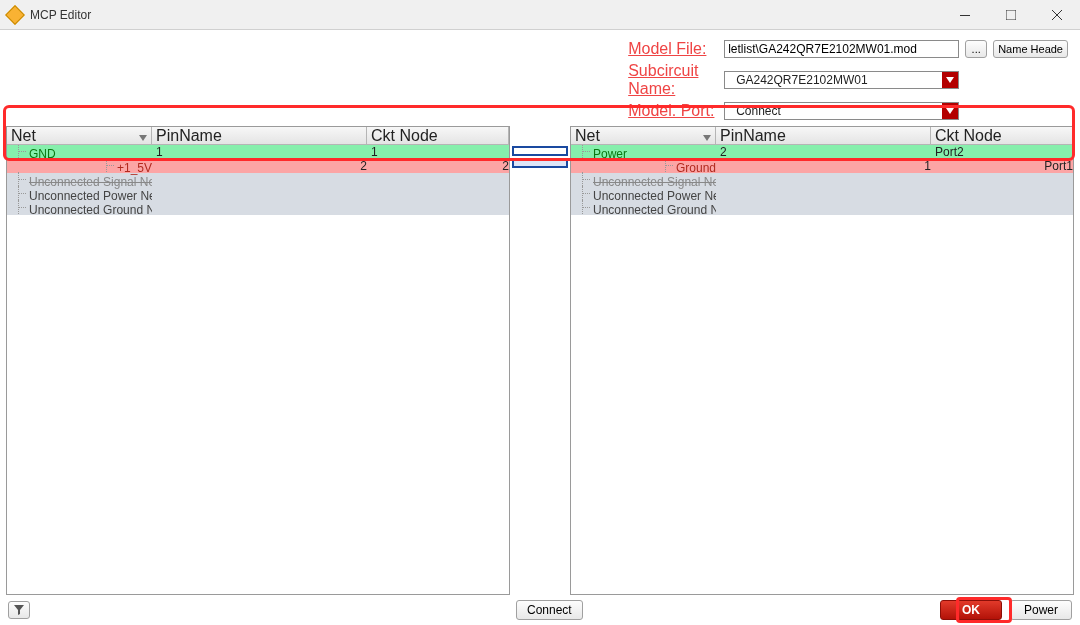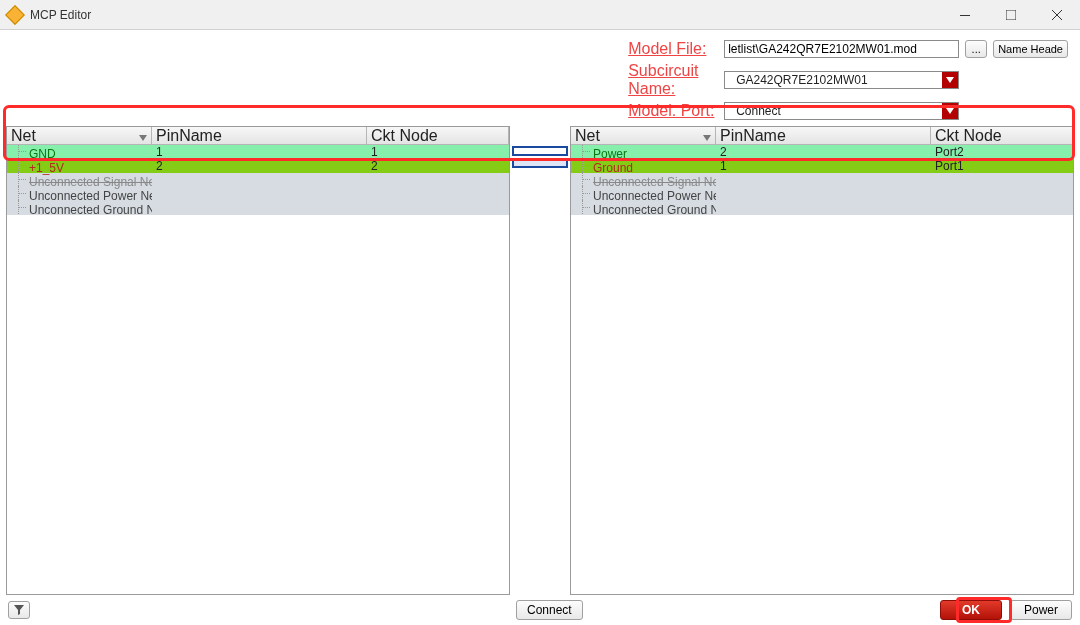--- a/index.html
+++ b/index.html
@@ -33,21 +33,21 @@
   .grid-head .col .tri { position: absolute; right: 4px; }
   .grid-body { flex: 1; background: #fff; overflow: hidden; }
   .row { display: flex; height: 14px; align-items: center; }
   .row .cell { padding-left: 4px; font-size: 12px; overflow: hidden; white-space: nowrap; }
   .tree-ind { display: inline-block; width: 18px; position: relative; height: 14px; }
   .tree-ind::before { content: ""; position: absolute; left: 7px; top: 0; bottom: 0; border-left: 1px dotted #999; }
   .tree-ind::after { content: ""; position: absolute; left: 7px; top: 7px; width: 8px; border-top: 1px dotted #999; }
 
   .row.green { background: #86efac; }
   .row.green .cell.net { color: #0a7a12; }
-  .row.pink  { background: #84cc16; }
+  .row.pink  { background: #fca5a5; text-align: right; }
   .row.pink  .cell.net { color: #b12a1f; }
   .row.grayband { background: #d7dce3; }
   .row.grayband .cell { color: #444; }
   .row.grayband.struck .cell.net { text-decoration: line-through; color: #888; }
 
   .bottom { height: 30px; display: flex; align-items: center; padding: 0 8px; gap: 8px; }
   .btn { height: 20px; min-width: 62px; border: 1px solid #a0a0a0; background: linear-gradient(#fdfdfd,#e8e8e8); border-radius: 3px; font-size: 12px; padding: 0 10px; display: inline-flex; align-items: center; justify-content: center; }
   .btn.ok { background: linear-gradient(#e23a2a,#b31208); color: #fff; border-color: #8c0e07; font-weight: 600; }
   .filter-btn { width: 22px; height: 18px; border: 1px solid #a0a0a0; background: linear-gradient(#fdfdfd,#e8e8e8); border-radius: 3px; display: flex; align-items: center; justify-content: center; }
 

